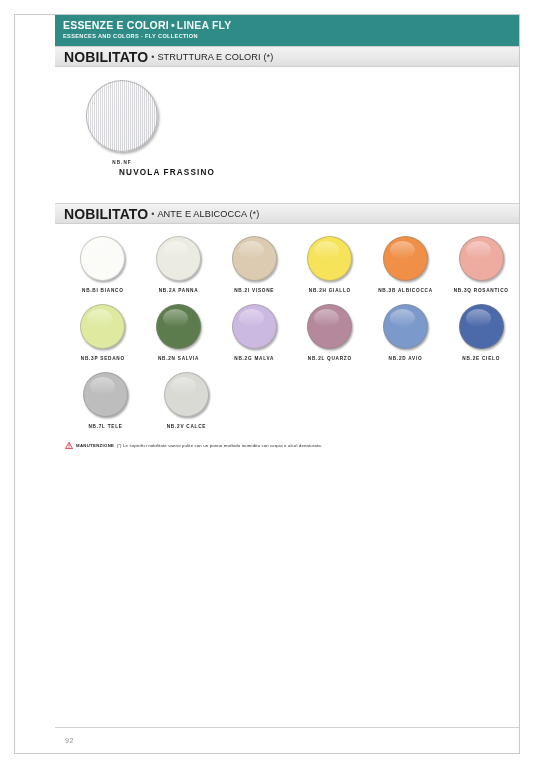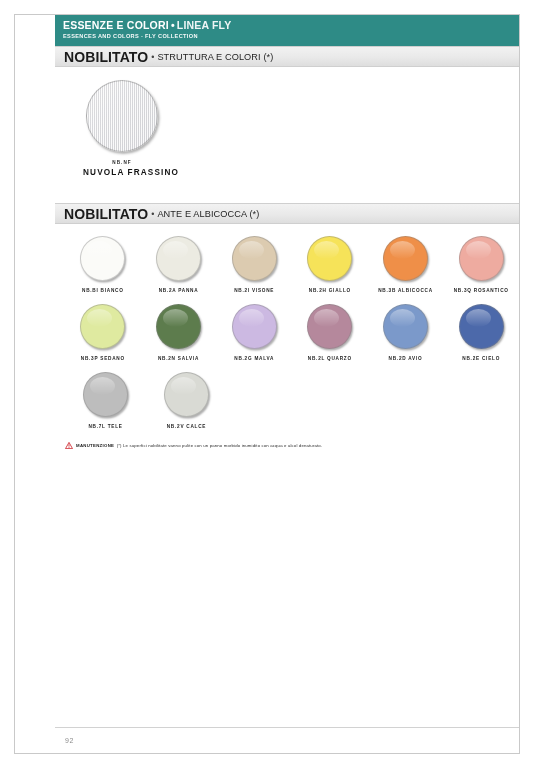--- a/index.html
+++ b/index.html
@@ -131,20 +131,21 @@
     margin-top: 8px;
     white-space: nowrap;
   }
   .wood-name {
     font-size: 8.2px;
     font-weight: bold;
     letter-spacing: 1.15px;
     color: #141414;
     margin-top: 3px;
     white-space: nowrap;
+    margin-left: 36px;
   }
 
   
   .grid {
     padding: 12px 0 0 10px;
     flex: 0 0 auto;
   }
   .grid-row {
     display: flex;
   }

